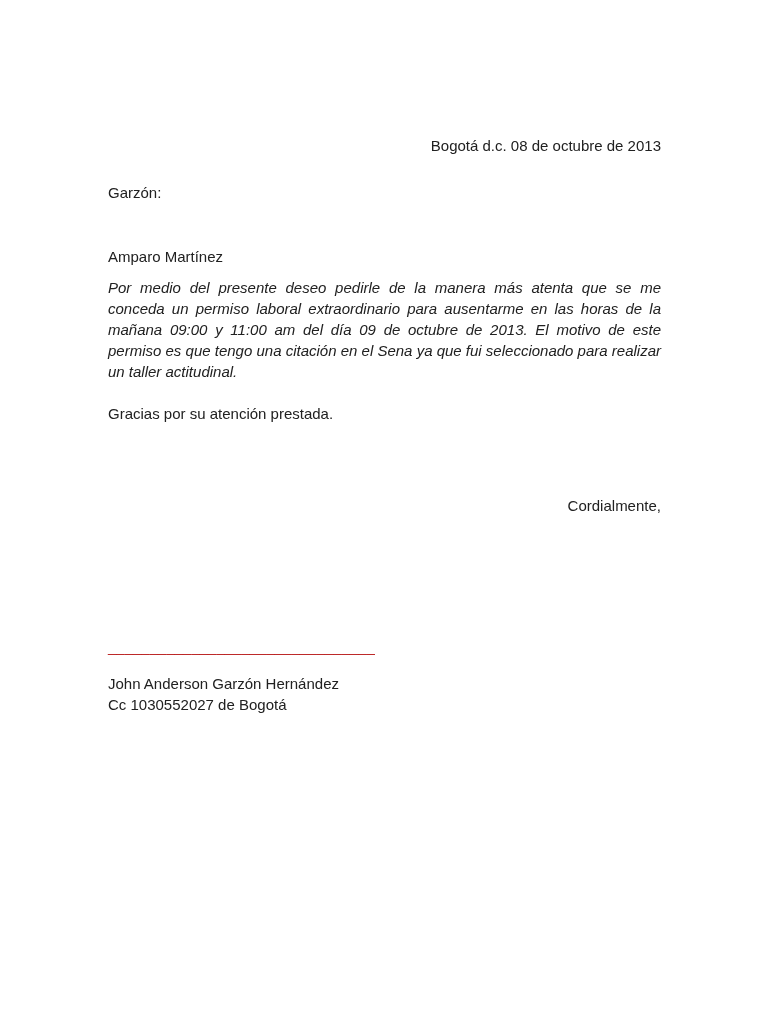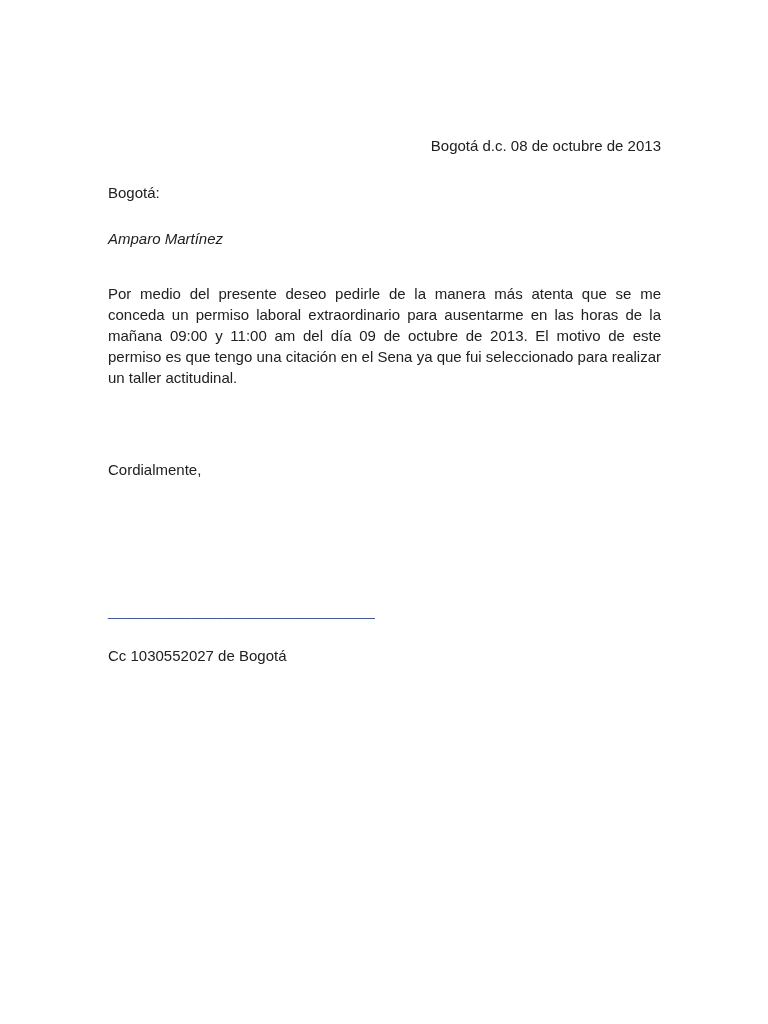--- a/index.html
+++ b/index.html
@@ -21,58 +21,59 @@
     padding: 0 107px 0 108px;
   }
   .date-line {
     margin-top: 135px;
     text-align: right;
   }
   .salutation {
     margin-top: 26px;
   }
   .recipient-block {
-    margin-top: 25px;
-    font-style: italic;
+    margin-top: 43px;
   }
   .para {
     text-align: justify;
   }
-  .para-1 { margin-top: 34px; }
+  .para-1 { margin-top: 10px; font-style: italic; }
   .para-2 { margin-top: 25px; }
   .para-3 { margin-top: 27px; }
   .thanks-line { margin-top: 21px; }
-  .closing-line { margin-top: 71px; }
+  .closing-line { margin-top: 71px; text-align: right; }
   .signature-rule {
     margin-top: 120px;
-    color: #1d4ed8;
+    color: #b91c1c;
     letter-spacing: 0;
     white-space: nowrap;
   }
   .signer-name { margin-top: 16px; }
-  .cc-line { margin-top: 24px; }
+  .cc-line { }
 </style>
 </head>
 <body>
 
 <div class="page">
 
   <div class="date-line">Bogotá d.c. 08 de octubre de 2013</div>
 
-  <div class="salutation">Bogotá:</div>
+  <div class="salutation">Garzón:</div>
 
   <div class="recipient-block">
     <div>Amparo Martínez</div>
   </div>
 
   <p class="para para-1">Por medio del presente deseo pedirle de la manera más atenta que se me conceda un permiso laboral extraordinario para ausentarme en las horas de la mañana 09:00 y 11:00 am del día 09 de octubre de 2013. El motivo de este permiso es  que tengo una citación en el Sena ya que fui seleccionado para realizar un taller actitudinal.</p>
 
 
 
+  <div class="thanks-line">Gracias por su atención prestada.</div>
 
   <div class="closing-line">Cordialmente,</div>
 
   <div class="signature-rule">________________________________</div>
 
+  <div class="signer-name">John Anderson Garzón Hernández</div>
 
   <div class="cc-line">Cc 1030552027 de Bogotá</div>
 
 </div>
 
 </body></html>

